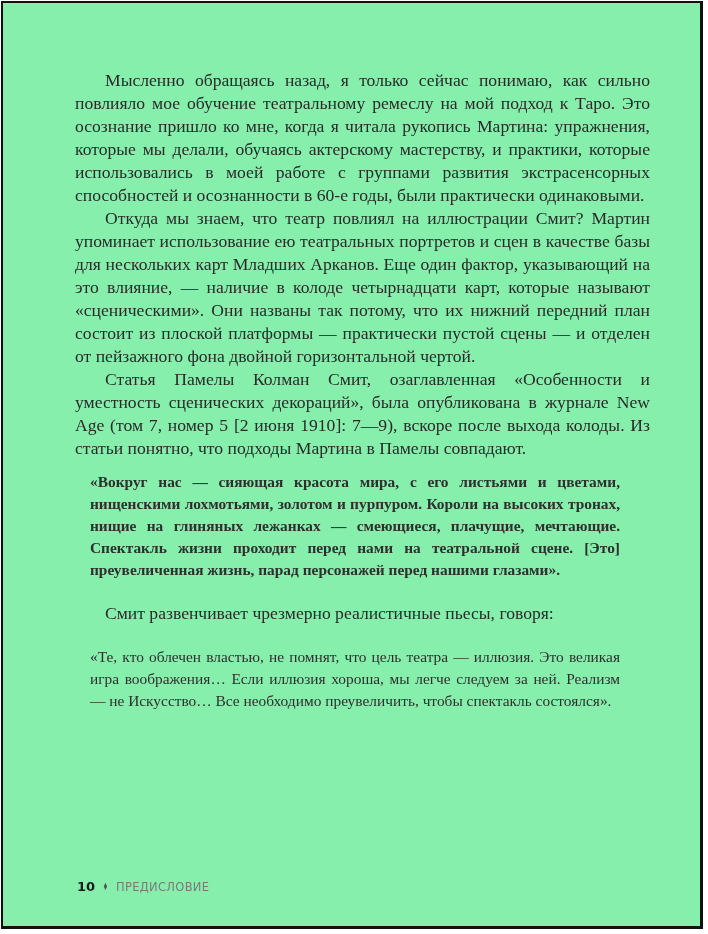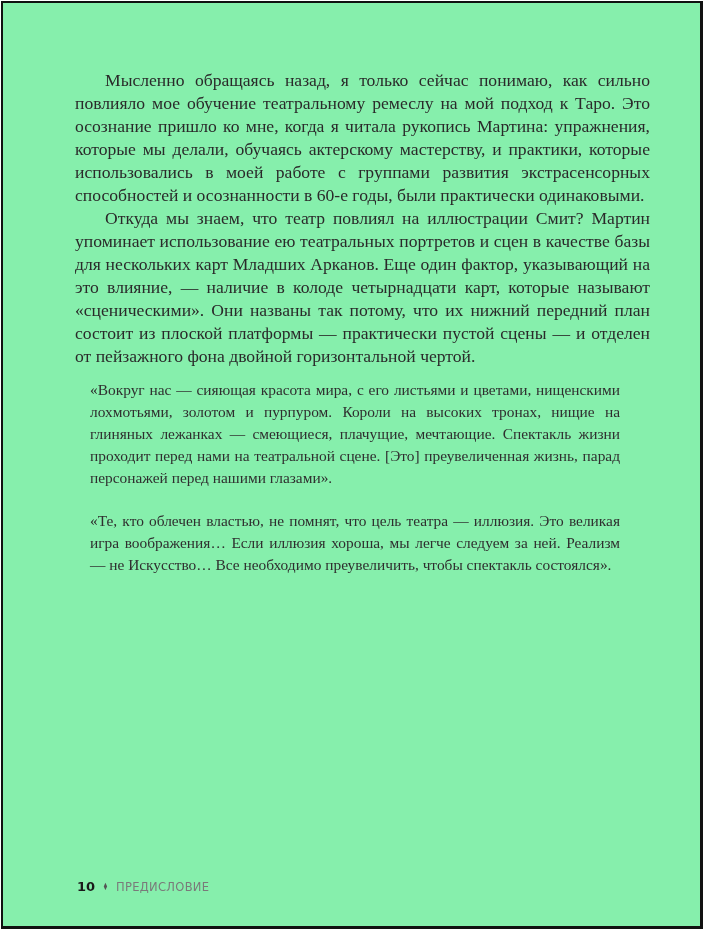--- a/index.html
+++ b/index.html
@@ -44,21 +44,21 @@
     }
     .quote {
       margin: 0;
       padding-left: 15px;
       padding-right: 30px;
       font-size: 15.4px;
       line-height: 22px;
       text-align: justify;
       color: #2f2f2f;
     }
-    .quote-1 { margin-top: 11px; margin-bottom: 21px; }
+    .quote-1 { margin-top: 11px; margin-bottom: 21px; font-weight: bold; }
     .quote-2 { margin-top: 21px; margin-bottom: 27px; }
     .footer {
       position: absolute;
       left: 74px;
       top: 876px;
       font-family: "DejaVu Sans", "Liberation Sans", sans-serif;
       display: flex;
       align-items: center;
       gap: 6px;
     }
@@ -80,21 +80,23 @@
       letter-spacing: 0.3px;
     }
   </style>
 </head>
 <body>
 
 <div class="page">
   <div class="text-block">
     <p class="para">Мысленно обращаясь назад, я только сейчас понимаю, как сильно повлия­ло мое обучение театральному ремеслу на мой подход к Таро. Это осознание пришло ко мне, когда я читала рукопись Мартина: упражнения, которые мы делали, обучаясь актерскому мастерству, и практики, которые использовались в моей работе с группами развития экстрасенсорных способностей и осознан­ности в 60-е годы, были практически одинаковыми.</p>
     <p class="para">Откуда мы знаем, что театр повлиял на иллюстрации Смит? Мартин упоминает использование ею театральных портретов и сцен в качестве базы для нескольких карт Младших Арканов. Еще один фактор, указывающий на это влияние, — наличие в колоде четырнадцати карт, которые называют «сценическими». Они названы так потому, что их нижний передний план состоит из плоской платформы — практически пустой сцены — и отделен от пейзажного фона двойной горизонтальной чертой.</p>
+    <p class="para">Статья Памелы Колман Смит, озаглавленная «Особенности и уместность сценических декораций», была опубликована в журнале New Age (том 7, номер 5 [2 июня 1910]: 7—9), вскоре после выхода колоды. Из статьи по­нятно, что подходы Мартина в Памелы совпадают.</p>
     <blockquote class="quote quote-1">«Вокруг нас — сияющая красота мира, с его листьями и цветами, нищенскими лохмотьями, золотом и пурпуром. Короли на высоких тронах, нищие на глиняных лежанках — смеющиеся, плачущие, мечтающие. Спектакль жизни проходит перед нами на театральной сцене. [Это] преувеличенная жизнь, парад персонажей перед нашими глазами».</blockquote>
+    <p class="para">Смит развенчивает чрезмерно реалистичные пьесы, говоря:</p>
     <blockquote class="quote quote-2">«Те, кто облечен властью, не помнят, что цель театра — иллюзия. Это великая игра воображения… Если иллюзия хороша, мы легче следуем за ней. Реализм — не Искусство… Все необходимо преувеличить, чтобы спектакль состоялся».</blockquote>
   </div>
 
   <div class="footer">
     <span class="page-number">10</span>
     <span class="footer-icon">♦</span>
     <span class="section-name">ПРЕДИСЛОВИЕ</span>
   </div>
 </div>
 

